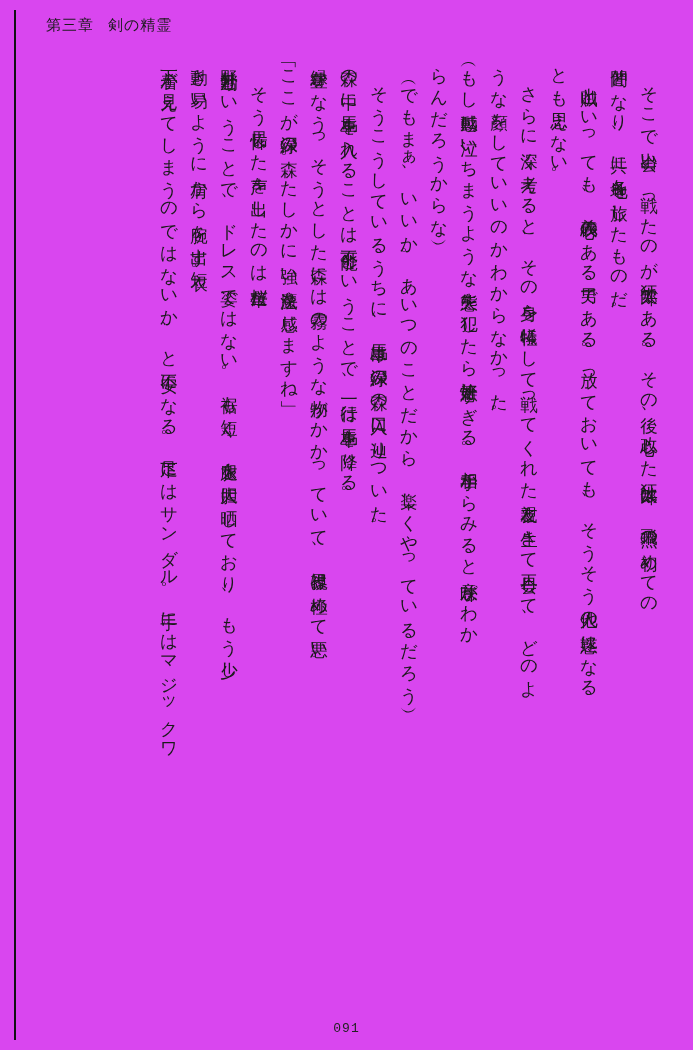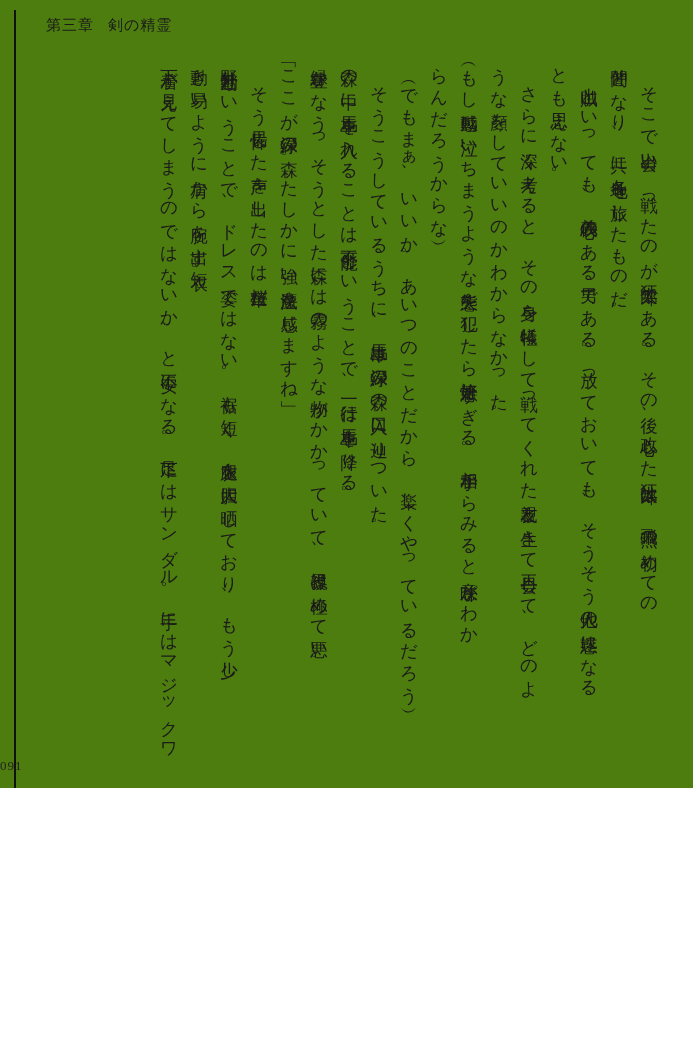--- a/index.html
+++ b/index.html
@@ -3,22 +3,22 @@
 <meta charset="utf-8">
 <style>
   html, body {
     margin: 0;
     padding: 0;
     background: #ffffff;
   }
   .page {
     position: relative;
     width: 693px;
-    height: 788px;
-    background: #4d7c0f;
+    height: 1050px;
+    background: #d946ef;
     overflow: hidden;
     font-family: "DejaVu Serif", "Liberation Serif", serif;
     color: #1a1a1a;
   }
   .page-border {
     position: absolute;
     left: 14px;
     top: 10px;
     width: 665px;
     height: 1030px;
@@ -65,24 +65,24 @@
   }
   .vline.indent {
     padding-top: 18px;
     box-sizing: border-box;
   }
   .page-number {
     position: absolute;
     bottom: 14px;
     left: 0;
     width: 693px;
-    text-align: left;
+    text-align: center;
     font-size: 13px;
     letter-spacing: 1px;
-    font-family: Liberation Serif, serif;
+    font-family: Liberation Mono, monospace;
     color: #222;
   }
 </style>
 </head>
 <body>
 
 <div class="page">
 
   <div class="page-border"></div>
 

